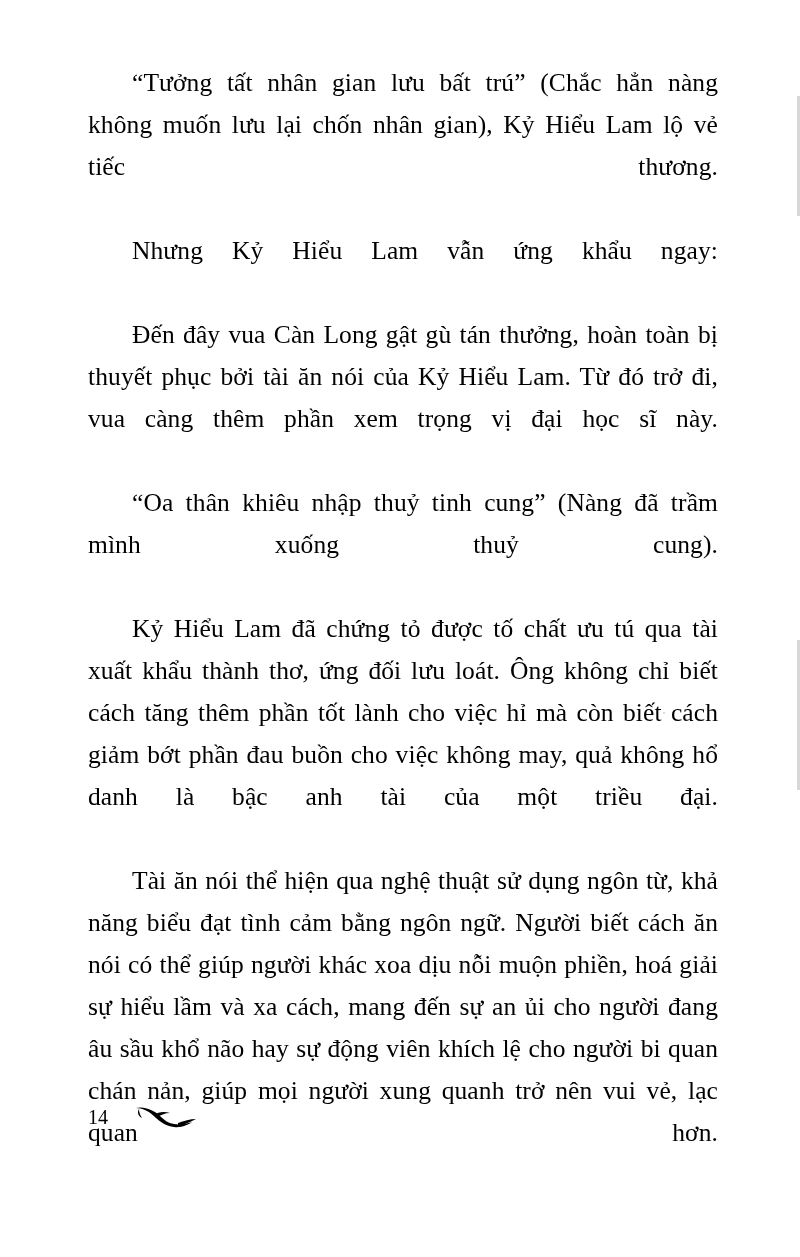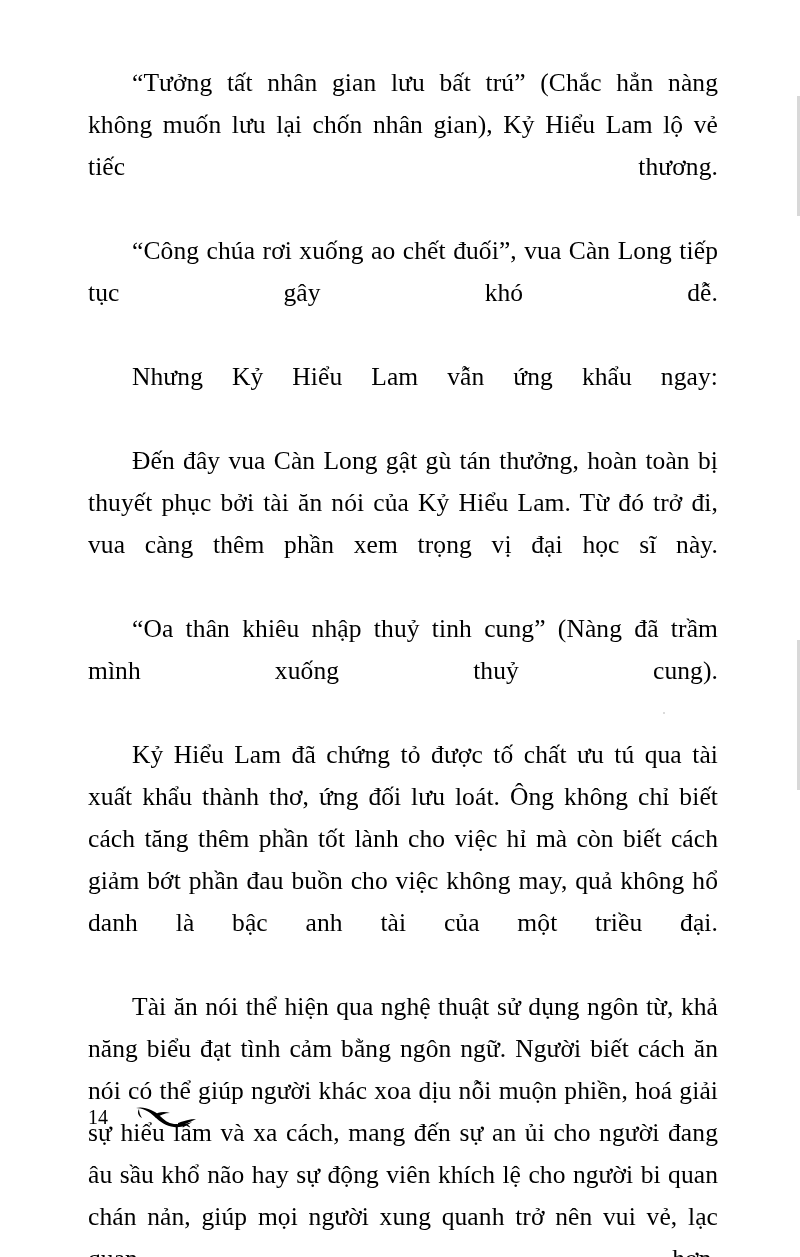--- a/index.html
+++ b/index.html
@@ -78,21 +78,20 @@
 
 <div class="page">
 
   <div class="edge-mark edge-right-1"></div>
   <div class="edge-mark edge-right-2"></div>
   <div class="spot spot-1"></div>
   <div class="spot spot-2"></div>
 
   <div class="text-column">
     <p class="para">“Tưởng tất nhân gian lưu bất trú” (Chắc hẳn nàng không muốn lưu lại chốn nhân gian), Kỷ Hiểu Lam lộ vẻ tiếc thương.</p>
-    <p class="para">“Công chúa rơi xuống ao chết đuối”, vua Càn Long tiếp tục gây khó dễ.</p>
     <p class="para">Nhưng Kỷ Hiểu Lam vẫn ứng khẩu ngay:</p>
     <p class="para">Đến đây vua Càn Long gật gù tán thưởng, hoàn toàn bị thuyết phục bởi tài ăn nói của Kỷ Hiểu Lam. Từ đó trở đi, vua càng thêm phần xem trọng vị đại học sĩ này.</p>
     <p class="para">“Oa thân khiêu nhập thuỷ tinh cung” (Nàng đã trầm mình xuống thuỷ cung).</p>
     <p class="para">Kỷ Hiểu Lam đã chứng tỏ được tố chất ưu tú qua tài xuất khẩu thành thơ, ứng đối lưu loát. Ông không chỉ biết cách tăng thêm phần tốt lành cho việc hỉ mà còn biết cách giảm bớt phần đau buồn cho việc không may, quả không hổ danh là bậc anh tài của một triều đại.</p>
     <p class="para">Tài ăn nói thể hiện qua nghệ thuật sử dụng ngôn từ, khả năng biểu đạt tình cảm bằng ngôn ngữ. Người biết cách ăn nói có thể giúp người khác xoa dịu nỗi muộn phiền, hoá giải sự hiểu lầm và xa cách, mang đến sự an ủi cho người đang âu sầu khổ não hay sự động viên khích lệ cho người bi quan chán nản, giúp mọi người xung quanh trở nên vui vẻ, lạc quan hơn.</p>
 
   </div>
 
   <div class="footer">
     <span class="folio">14</span>

